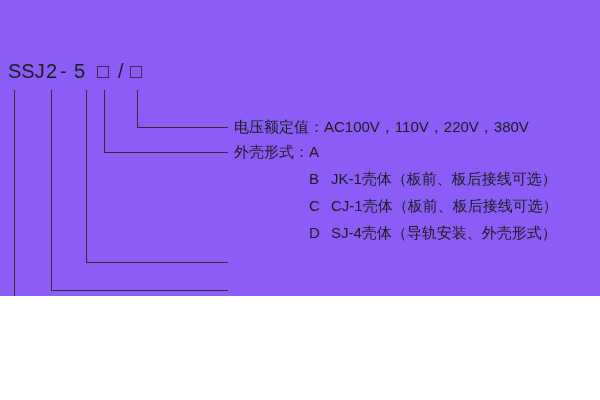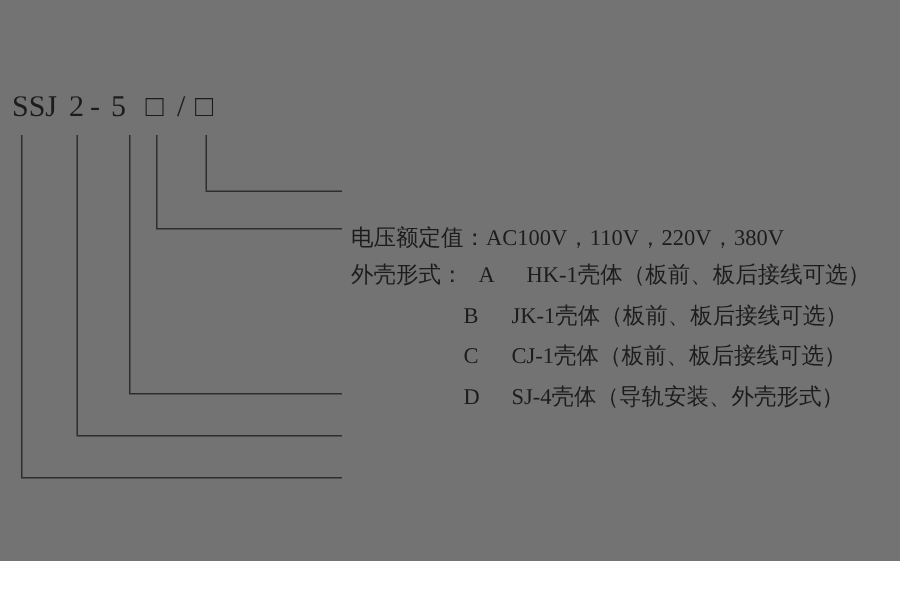--- a/index.html
+++ b/index.html
@@ -1,36 +1,35 @@
 <!DOCTYPE html>
 <html><head>
 <meta charset="utf-8">
 <style>
   html, body { margin: 0; padding: 0; background: #ffffff; }
   .canvas {
     position: relative;
     width: 600px;
-    height: 374px;
-    background: #737373;
-    font-family: Liberation Serif, serif;
+    height: 296px;
+    background: #8b5cf6;
+    font-family: Liberation Sans, sans-serif;
     color: #1c1c1c;
     overflow: hidden;
   }
   .model { position: absolute; top: 60px; left: 0; height: 26px; font-size: 20px; }
   .model span { position: absolute; top: 0; white-space: nowrap; }
   .vline { position: absolute; width: 1px; background: #2e2e2e; }
   .hline { position: absolute; height: 1px; background: #2e2e2e; }
   .label {
     position: absolute;
     font-size: 15px;
     line-height: 18px;
     white-space: nowrap;
-    margin-top: 32px;
   }
-  .shell-row { display: flex; align-items: flex-end; gap: 10px; }
+  .shell-row { display: flex; align-items: flex-end; }
   .shell-code { display: inline-block; width: 22px; }
 </style>
 </head>
 <body>
 
 <div class="canvas">
 
   <div class="model">
     <span style="left:8px">SSJ</span>
     <span style="left:46px">2</span>
@@ -51,21 +50,20 @@
   <div class="hline" style="left:104px; top:152px; width:124px"></div>
   <div class="hline" style="left:86px;  top:262px; width:142px"></div>
   <div class="hline" style="left:51px;  top:290px; width:177px"></div>
   <div class="hline" style="left:14px;  top:318px; width:214px"></div>
 
   <div class="label" style="left:234px; top:118px">电压额定值：AC100V，110V，220V，380V</div>
 
   <div class="label shell-row" style="left:234px; top:143px">
     <span>外壳形式：</span>
     <span class="shell-code">A</span>
-    <span>HK-1壳体（板前、板后接线可选）</span>
   </div>
 
   <div class="label shell-row" style="left:309px; top:170px">
     <span class="shell-code">B</span>
     <span>JK-1壳体（板前、板后接线可选）</span>
   </div>
 
   <div class="label shell-row" style="left:309px; top:197px">
     <span class="shell-code">C</span>
     <span>CJ-1壳体（板前、板后接线可选）</span>

